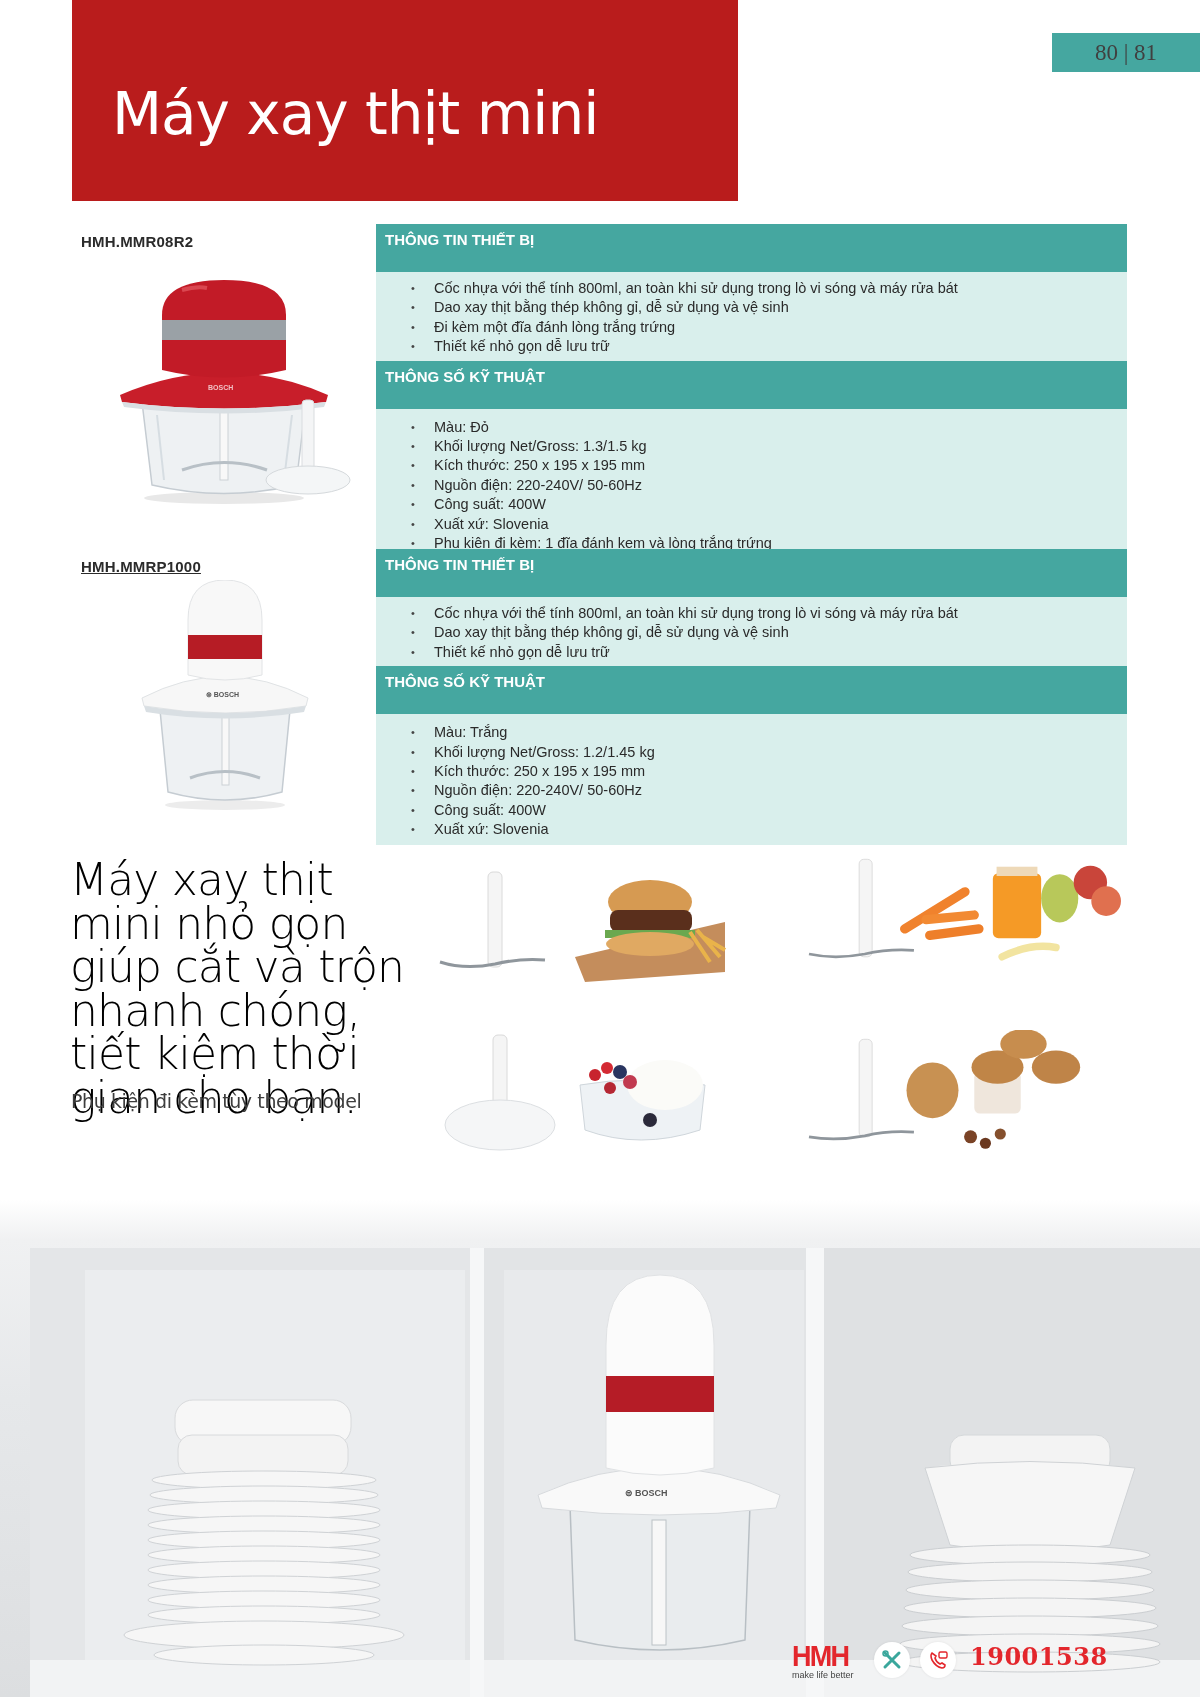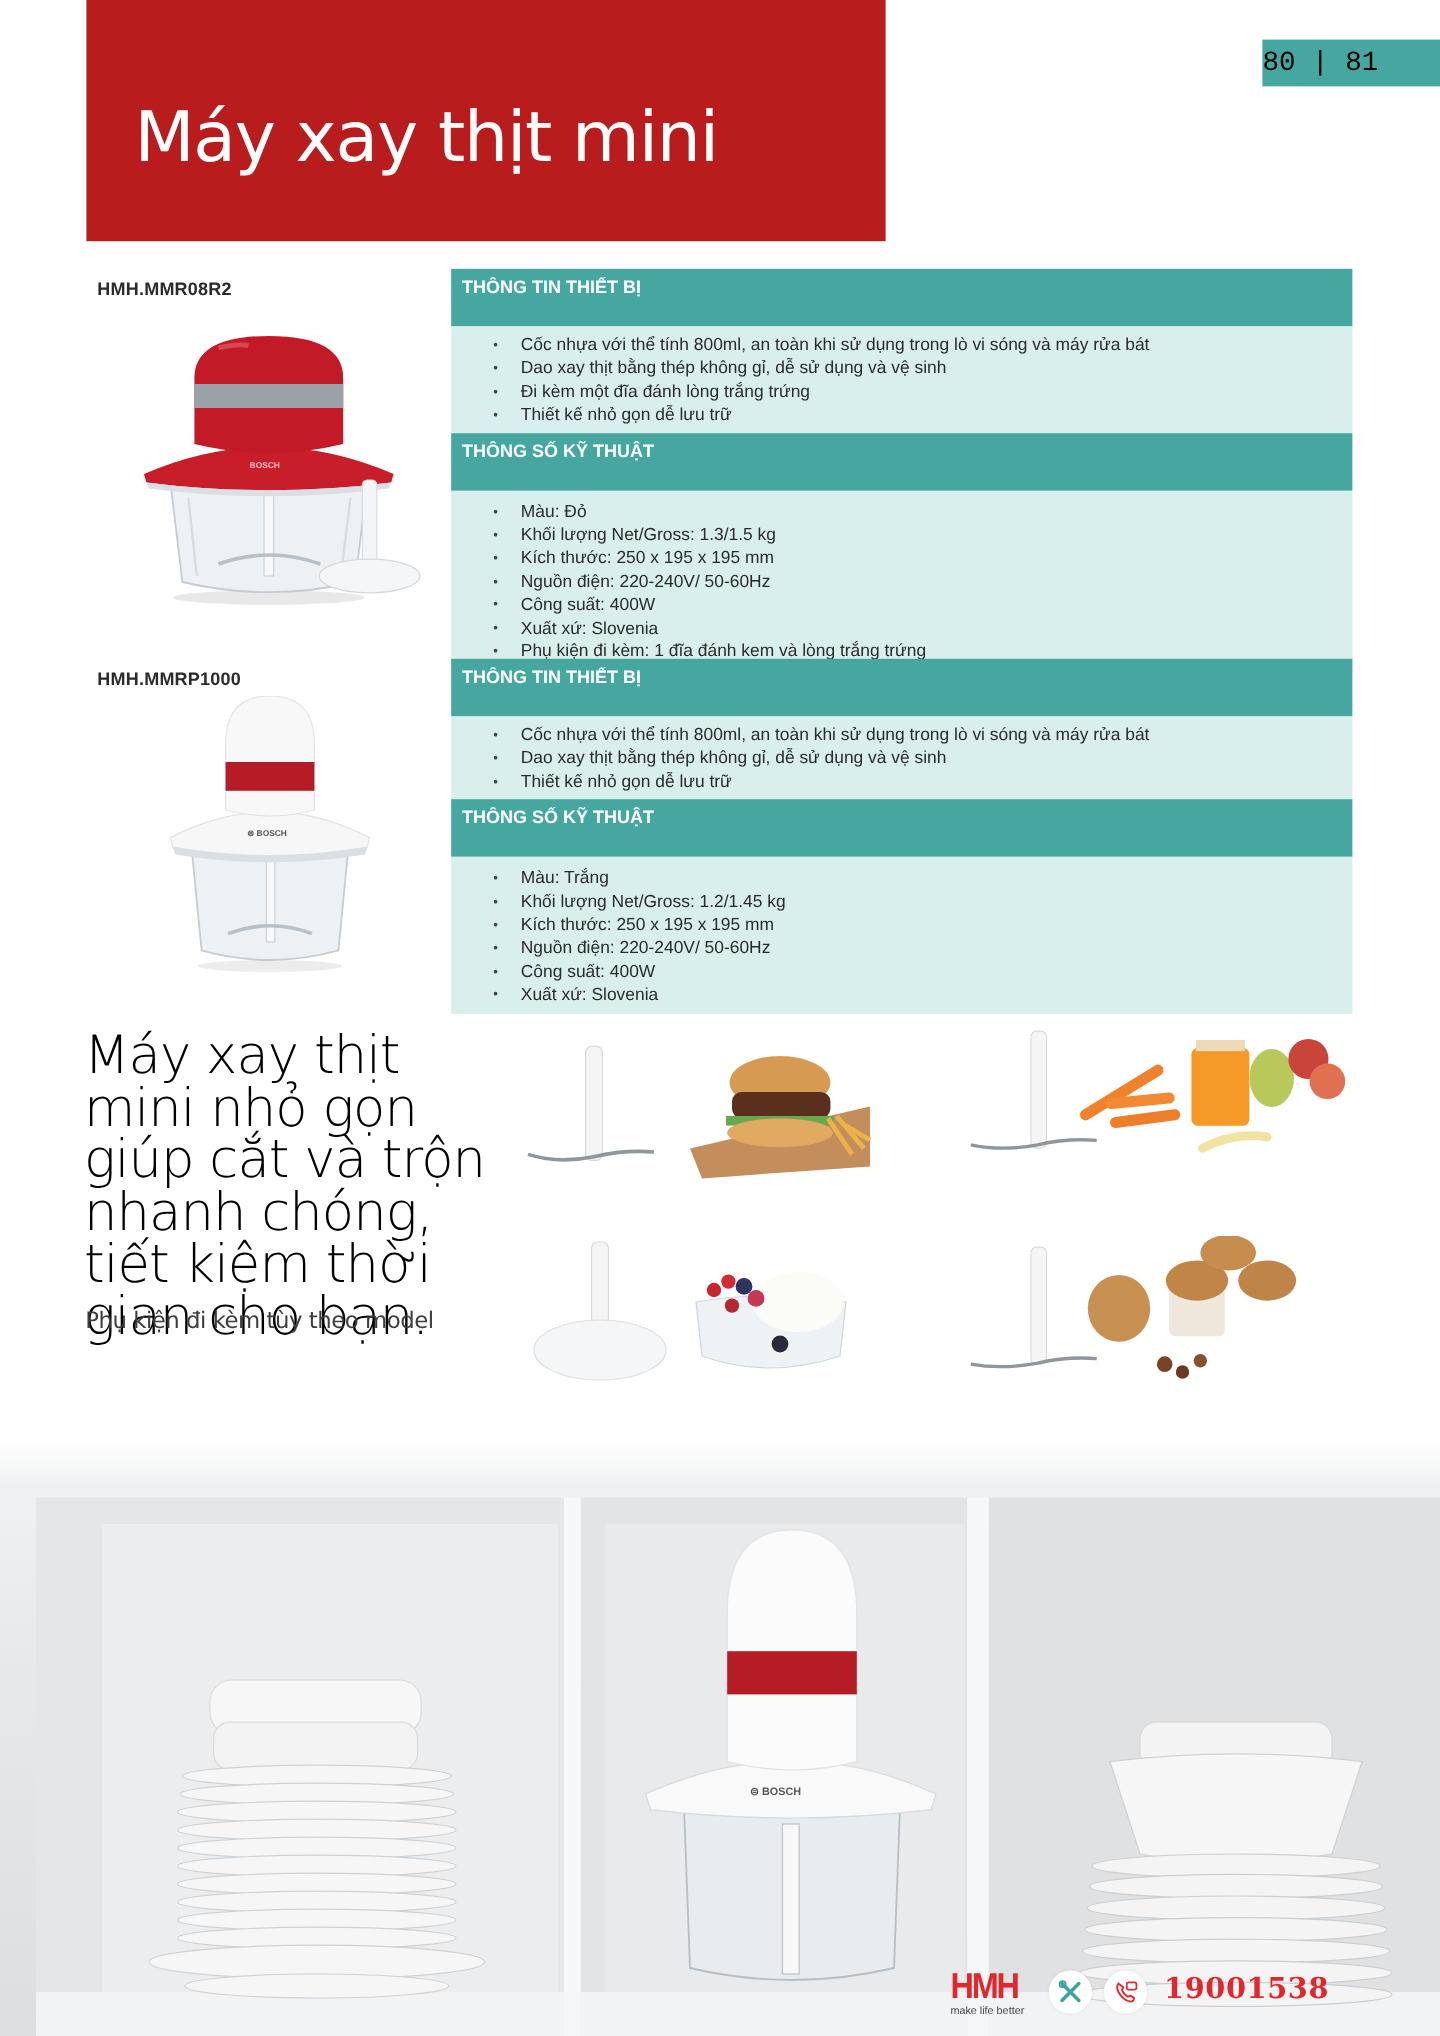--- a/index.html
+++ b/index.html
@@ -2,21 +2,21 @@
 <html><head>
 <meta charset="utf-8">
 <style>
   * { box-sizing: border-box; margin: 0; padding: 0; }
   html, body { width: 1200px; height: 1697px; background: #ffffff; overflow: hidden; }
   body { position: relative; font-family: "Liberation Sans", "DejaVu Sans", sans-serif; color: #2a2a2a; }
 
   .title-banner { position: absolute; left: 72px; top: 0; width: 666px; height: 201px; background: #b91c1c; }
   .title-banner h1 { position: absolute; left: 40px; top: 80px; font-family: "DejaVu Sans", sans-serif; font-weight: 400; font-size: 58px; color: #ffffff; letter-spacing: -1px; }
 
-  .page-badge { position: absolute; left: 1052px; top: 33px; width: 148px; height: 39px; background: #45A7A0; color: #000000; font-size: 23px; line-height: 39px; font-family: Liberation Mono, monospace; }
+  .page-badge { position: absolute; left: 1052px; top: 33px; width: 148px; height: 39px; background: #45A7A0; color: #404040; font-size: 23px; text-align: center; line-height: 39px; font-family: Liberation Serif, serif; }
 
   .model-code { position: absolute; left: 81px; font-weight: 700; font-size: 15px; color: #2b2b2b; letter-spacing: 0.2px; }
 
   .spec-box { position: absolute; left: 376px; width: 751px; }
   .spec-header { height: 48px; background: #45A7A0; color: #fff; font-weight: 700; font-size: 15px; line-height: 31px; padding-left: 9px; }
   .spec-body { background: #D9EFEC; padding: 7px 0 4px 0; }
   .spec-body ul { list-style: none; }
   .spec-body li { position: relative; padding-left: 45px; font-size: 14.5px; line-height: 19.4px; color: #2a2a2a; margin-left: 13px; }
   .spec-body li::before { content: "•"; position: absolute; left: 22px; top: 0; font-size: 11px; color: #444; }
 
@@ -84,21 +84,21 @@
       <li>Khối lượng Net/Gross: 1.3/1.5 kg</li>
       <li>Kích thước: 250 x 195 x 195 mm</li>
       <li>Nguồn điện: 220-240V/ 50-60Hz</li>
       <li>Công suất: 400W</li>
       <li>Xuất xứ: Slovenia</li>
       <li>Phụ kiện đi kèm: 1 đĩa đánh kem và lòng trắng trứng</li>
     </ul>
   </div>
 </div>
 
-<div class="model-code" style="top:558px;">HMH.MMRP1000</div>
+<div class="model-code" style="top:558px;text-decoration:underline;">HMH.MMRP1000</div>
 
 <svg class="product-img" style="left:140px; top:580px;" width="170" height="230" viewBox="0 0 170 230">
   <ellipse cx="85" cy="225" rx="60" ry="5" fill="#ececec"></ellipse>
   <path d="M20 130 L28 212 Q85 228 142 212 L150 130 Z" fill="#eef1f3" stroke="#c5ccd2" stroke-width="1.5"></path>
   <rect x="82" y="135" width="7" height="70" fill="#f8f8f8" stroke="#ccd2d6"></rect>
   <path d="M50 198 Q85 185 120 198" stroke="#b8c0c6" stroke-width="3" fill="none"></path>
   <path d="M2 118 Q85 75 168 118 L166 126 Q85 140 4 126 Z" fill="#f7f7f7" stroke="#e0e3e5"></path>
   <path d="M4 126 Q85 140 166 126 L164 132 Q85 145 6 132 Z" fill="#d9dfe3"></path>
   <path d="M48 95 L48 40 Q48 0 85 0 Q122 0 122 40 L122 95 Q85 105 48 95 Z" fill="#f8f8f8" stroke="#e2e4e6"></path>
   <rect x="48" y="55" width="74" height="24" fill="#b61c25"></rect>

